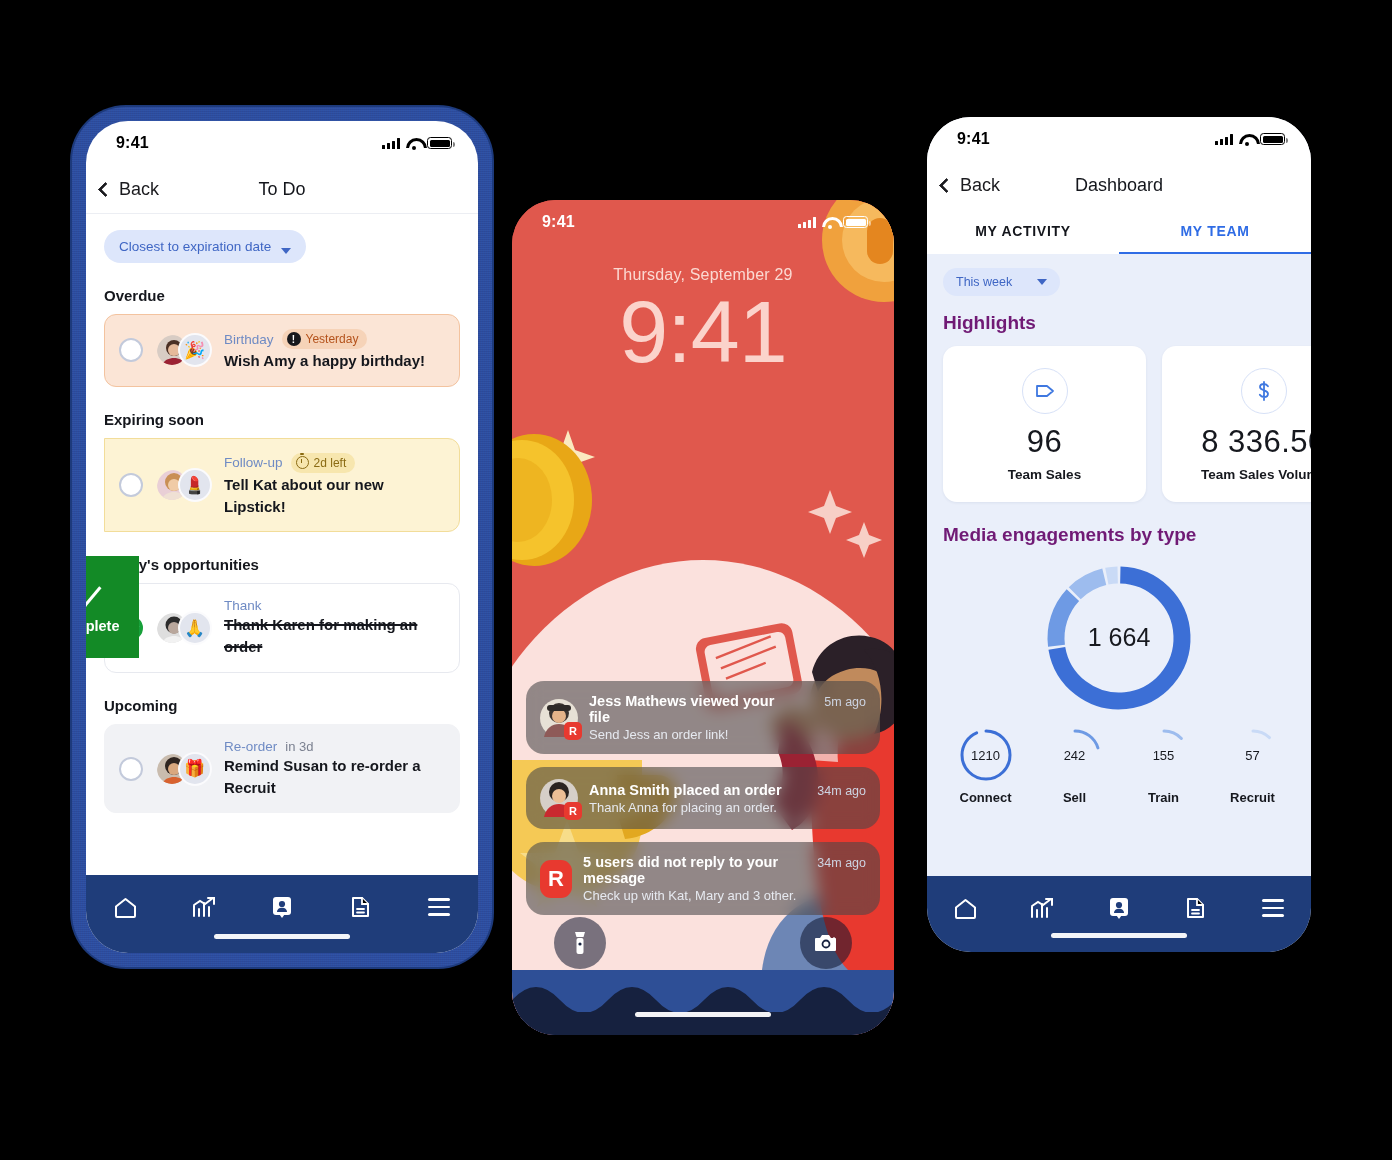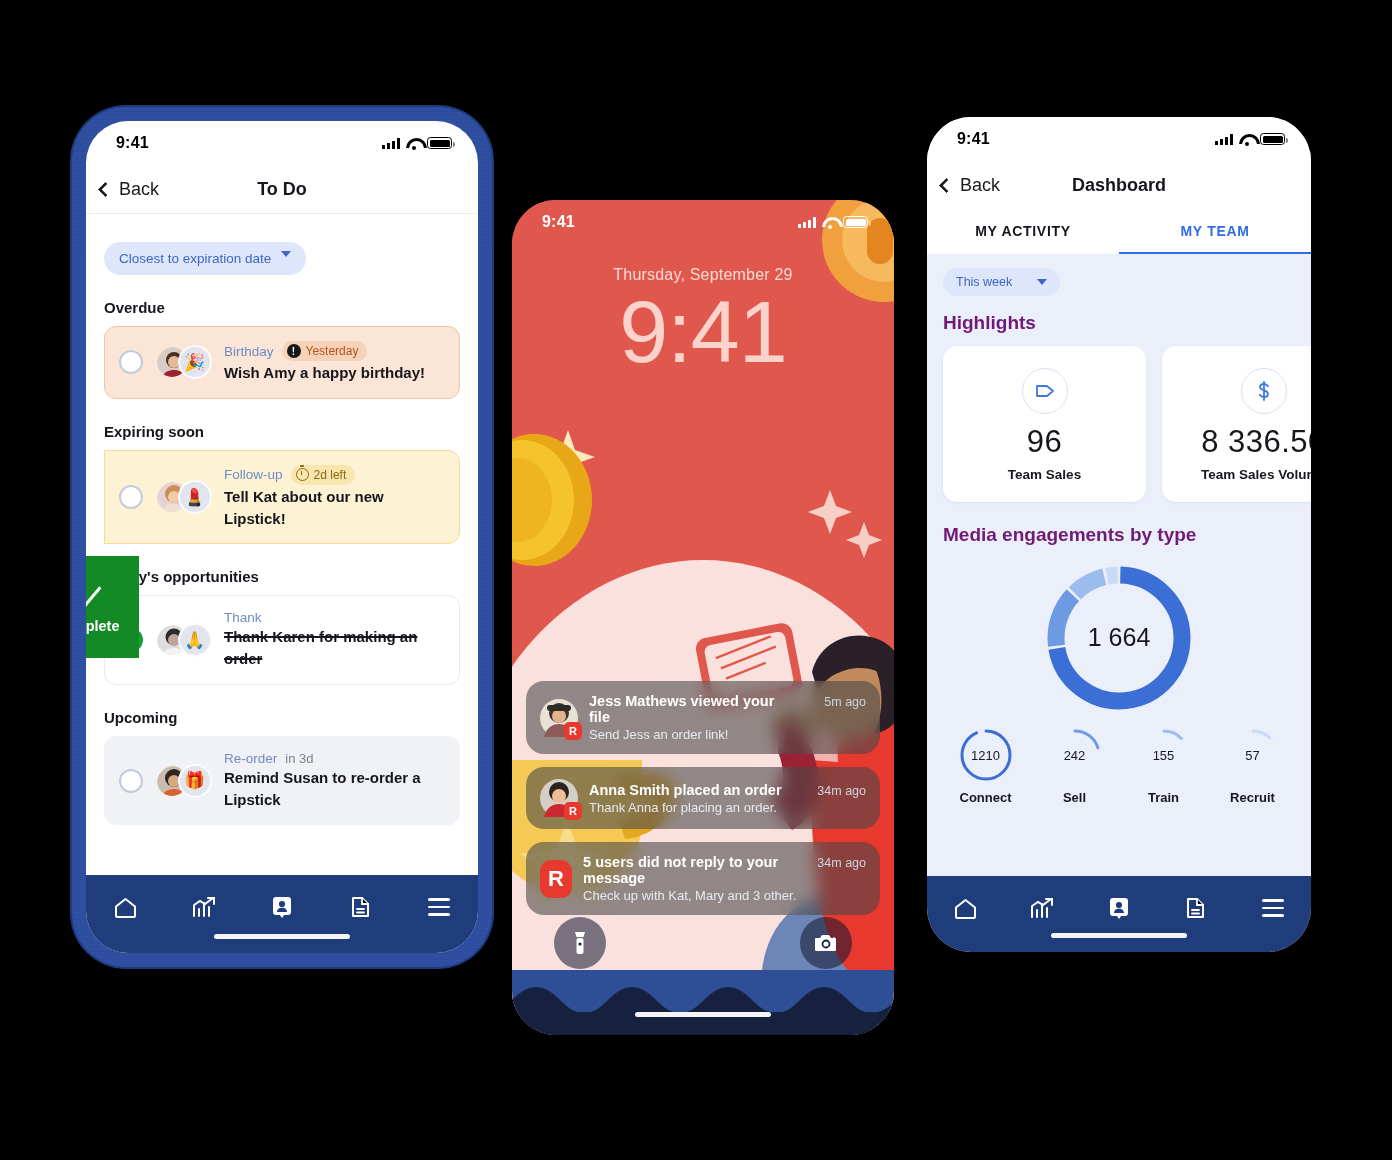--- a/index.html
+++ b/index.html
@@ -79,29 +79,29 @@
   
   .navbar {
     height: 48px; display:flex; align-items:center; position:relative; padding: 0 14px;
   }
   .nav-back { display:flex; align-items:center; gap:8px; cursor:pointer; z-index:2; }
   .chev { width:11px; height:11px; border-left:3px solid #1b1b1f; border-bottom:3px solid #1b1b1f;
           transform: rotate(45deg); border-radius:1px; }
   .nav-back-label { font-size:18px; color:#1b1b1f; }
   .nav-title {
     position:absolute; left:0; right:0; text-align:center;
-    font-size:18px; font-weight:bold; color:#14161c; pointer-events:none;
+    font-size:18px; font-weight:normal; color:#14161c; pointer-events:none;
   }
 
   
   .todo-body { padding: 10px 18px 0; height: 654px; overflow:hidden; }
   .filter-chip {
-    display:inline-flex; align-items:flex-start; gap:10px;
+    display:inline-flex; align-items:flex-end; gap:10px;
     background:#dde6fb; color:#3f66c4; border-radius:20px;
-    padding: 9px 15px; font-size:13.5px; cursor:pointer; margin-top: 18px;
+    padding: 9px 15px; font-size:13.5px; cursor:pointer; margin-top: 6px;
   }
   .caret { width:0;height:0;border-left:5px solid transparent;border-right:5px solid transparent;
            border-top:6px solid #3f66c4; }
   .sec-title { font-size:15px; font-weight:bold; color:#15171d; margin: 24px 0 10px; }
   .task {
     display:flex; align-items:center; gap:12px;
     border-radius:12px; padding: 14px 14px; position:relative;
   }
   .task.overdue { background:#fbe5d6; border:1px solid #f3c39f; }
   .task.expiring { background:#fdf3d4; border:1px solid #f2dd9a; border-radius: 0 12px 12px 0; }
@@ -336,21 +336,21 @@
                 <path d="M4 34c1-8 7-11 13-11s12 3 13 11z" fill="#d8622f"></path>
               </svg>
             </span>
             <span class="av second">🎁</span>
           </span>
           <span class="task-main">
             <span class="task-top">
               <span class="task-cat">Re-order</span>
               <span class="task-time">in 3d</span>
             </span>
-            <div class="task-txt">Remind Susan to re-order a Lipstick</div>
+            <div class="task-txt">Remind Susan to re-order a Recruit</div>
           </span>
         </div>
       </div>
 
       <div class="tabbar">
         <div class="tab">
           <svg class="home-svg" width="23" height="21" viewBox="0 0 23 21">
             <path d="M2 9.5 11.5 2 21 9.5V19a1 1 0 0 1-1 1H3a1 1 0 0 1-1-1z" fill="none" stroke="#fff" stroke-width="2" stroke-linejoin="round"></path>
           </svg>
         </div>

